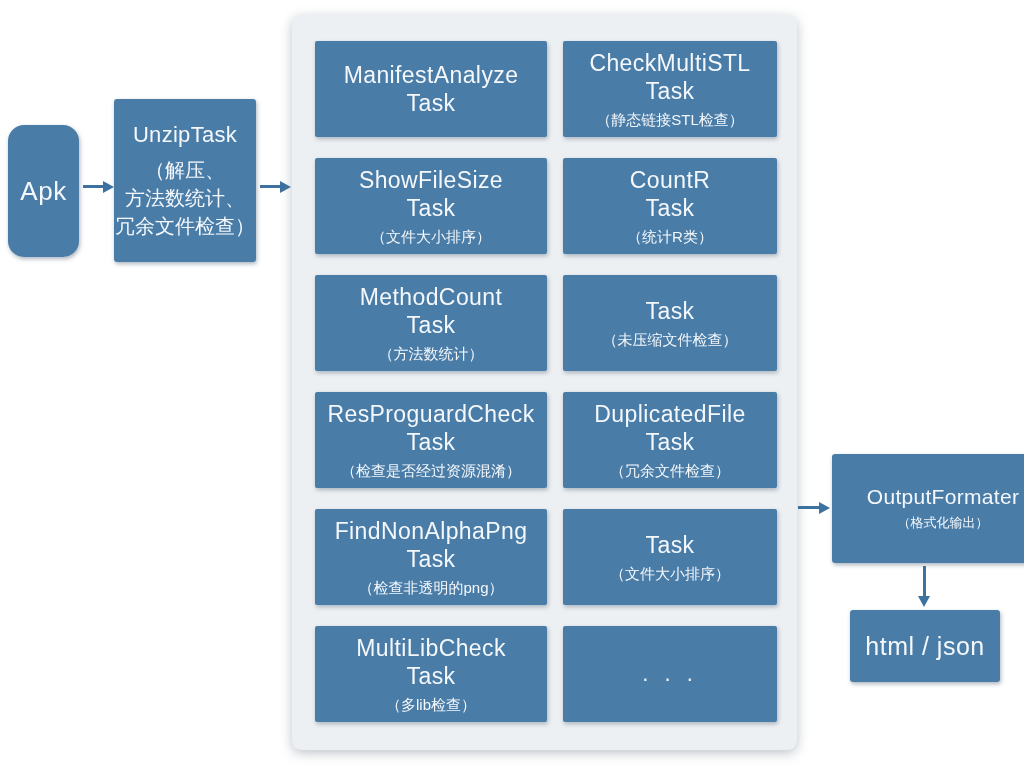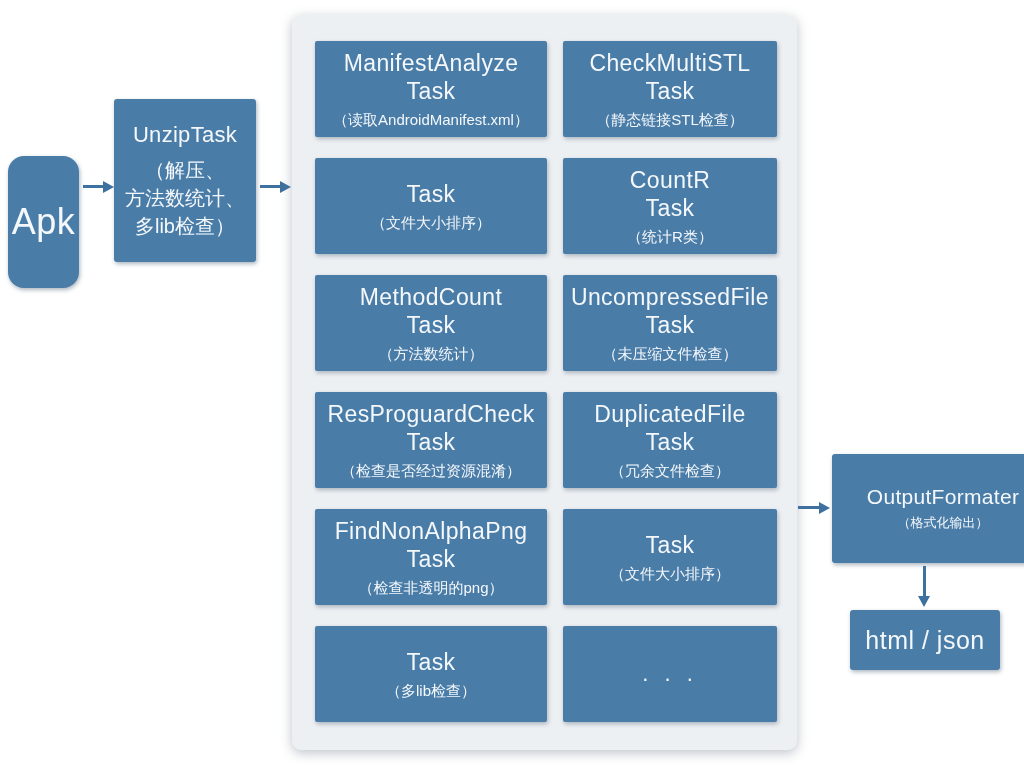--- a/index.html
+++ b/index.html
@@ -18,21 +18,21 @@
     position:absolute;
     background:var(--node-blue);
     color:var(--text-white);
     display:flex;flex-direction:column;align-items:center;justify-content:center;
     text-align:center;
     border-radius:3px;
     box-shadow:1px 2px 4px rgba(70,90,110,.45);
   }
 
   .apk{left:8px;top:125px;width:71px;height:132px;border-radius:16px;
-    font-size:36px;font-weight:400;letter-spacing:.5px;margin-top:31px;}
+    font-size:26px;font-weight:400;letter-spacing:.5px;}
 
   .unzip{left:114px;top:99px;width:142px;height:163px;}
   .unzip .title{font-size:22px;letter-spacing:.3px;margin-bottom:8px;}
   .unzip .sub{font-size:20px;line-height:28px;font-weight:300;}
 
   
   .panel{
     position:absolute;left:292px;top:15px;width:505px;height:735px;
     background:var(--panel-gray);
     border-radius:9px;
@@ -56,21 +56,21 @@
     box-shadow:1px 2px 4px rgba(70,90,110,.4);
   }
   .task .t1{font-size:23px;line-height:28px;font-weight:400;letter-spacing:.4px;}
   .task .t2{font-size:15px;line-height:19px;margin-top:5px;font-weight:300;}
   .task .dots{font-size:22px;letter-spacing:5px;font-weight:400;}
 
   .output{left:832px;top:454px;width:222px;height:109px;}
   .output .title{font-size:21px;letter-spacing:.3px;}
   .output .sub{font-size:13px;margin-top:5px;font-weight:300;}
 
-  .result{left:850px;top:610px;width:150px;height:60px;font-size:25px;letter-spacing:.5px;}
+  .result{left:850px;top:610px;width:150px;height:72px;font-size:25px;letter-spacing:.5px;}
 
   
   .arrow-line-h{position:absolute;height:3px;background:var(--arrow-blue);}
   .arrow-line-v{position:absolute;width:3px;background:var(--arrow-blue);}
   .arrow-head-right{position:absolute;width:0;height:0;
     border-top:6px solid transparent;border-bottom:6px solid transparent;
     border-left:11px solid var(--arrow-blue);}
   .arrow-head-down{position:absolute;width:0;height:0;
     border-left:6px solid transparent;border-right:6px solid transparent;
     border-top:11px solid var(--arrow-blue);}
@@ -84,60 +84,59 @@
     <span>Apk</span>
   </div>
 
   <div class="arrow-line-h" style="left:83px;top:185px;width:21px;"></div>
   <div class="arrow-head-right" style="left:103px;top:181px;"></div>
 
   <div class="bluebox unzip">
     <div class="title">UnzipTask</div>
     <div class="sub">（解压、</div>
     <div class="sub">方法数统计、</div>
-    <div class="sub">多lib检查）</div>
+    <div class="sub">冗余文件检查）</div>
   </div>
 
   <div class="arrow-line-h" style="left:260px;top:185px;width:21px;"></div>
   <div class="arrow-head-right" style="left:280px;top:181px;"></div>
 
   <div class="panel">
     <div class="grid">
 
       <div class="task">
         <div class="t1">ManifestAnalyze</div>
         <div class="t1">Task</div>
-        <div class="t2">（读取AndroidManifest.xml）</div>
       </div>
 
       <div class="task">
         <div class="t1">CheckMultiSTL</div>
         <div class="t1">Task</div>
         <div class="t2">（静态链接STL检查）</div>
       </div>
 
       <div class="task">
+        <div class="t1">ShowFileSize</div>
         <div class="t1">Task</div>
         <div class="t2">（文件大小排序）</div>
       </div>
 
       <div class="task">
         <div class="t1">CountR</div>
         <div class="t1">Task</div>
         <div class="t2">（统计R类）</div>
       </div>
 
       <div class="task">
         <div class="t1">MethodCount</div>
         <div class="t1">Task</div>
         <div class="t2">（方法数统计）</div>
       </div>
 
       <div class="task">
-        <div class="t1">UncompressedFile</div>
         <div class="t1">Task</div>
         <div class="t2">（未压缩文件检查）</div>
       </div>
 
       <div class="task">
         <div class="t1">ResProguardCheck</div>
         <div class="t1">Task</div>
         <div class="t2">（检查是否经过资源混淆）</div>
       </div>
 
@@ -152,20 +151,21 @@
         <div class="t1">Task</div>
         <div class="t2">（检查非透明的png）</div>
       </div>
 
       <div class="task">
         <div class="t1">Task</div>
         <div class="t2">（文件大小排序）</div>
       </div>
 
       <div class="task">
+        <div class="t1">MultiLibCheck</div>
         <div class="t1">Task</div>
         <div class="t2">（多lib检查）</div>
       </div>
 
       <div class="task">
         <div class="dots">. . .</div>
       </div>
 
     </div>
   </div>

